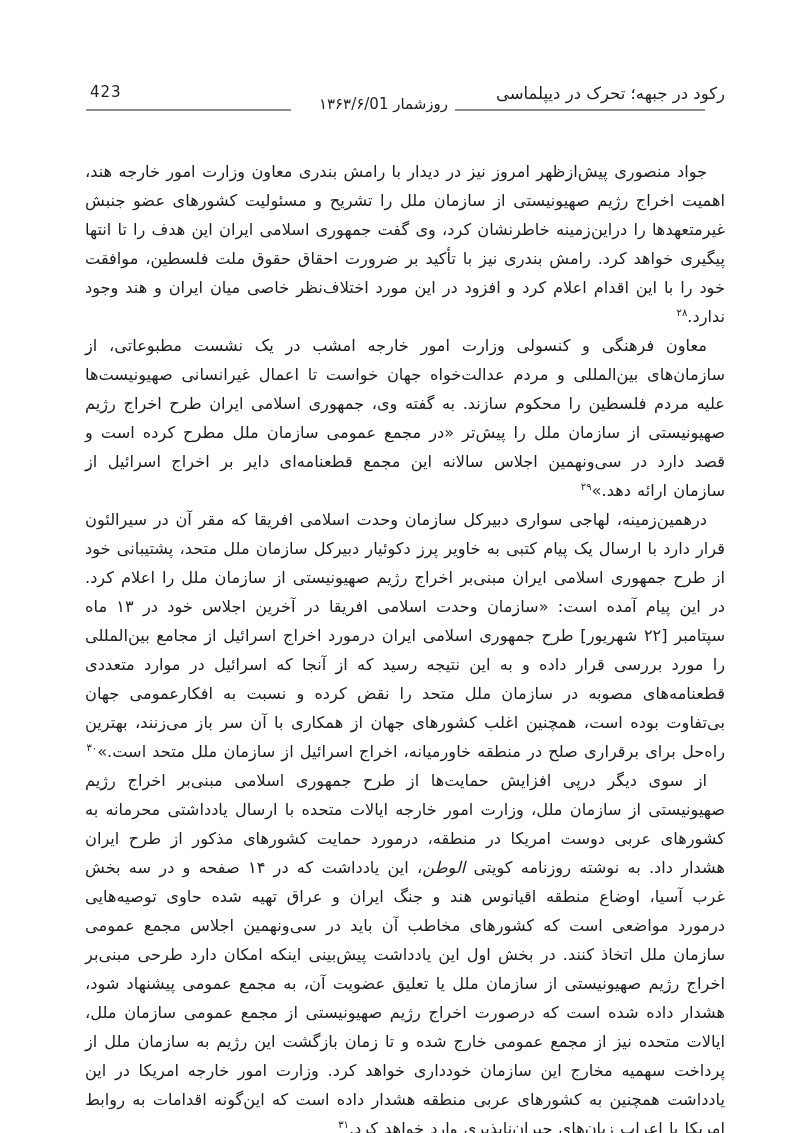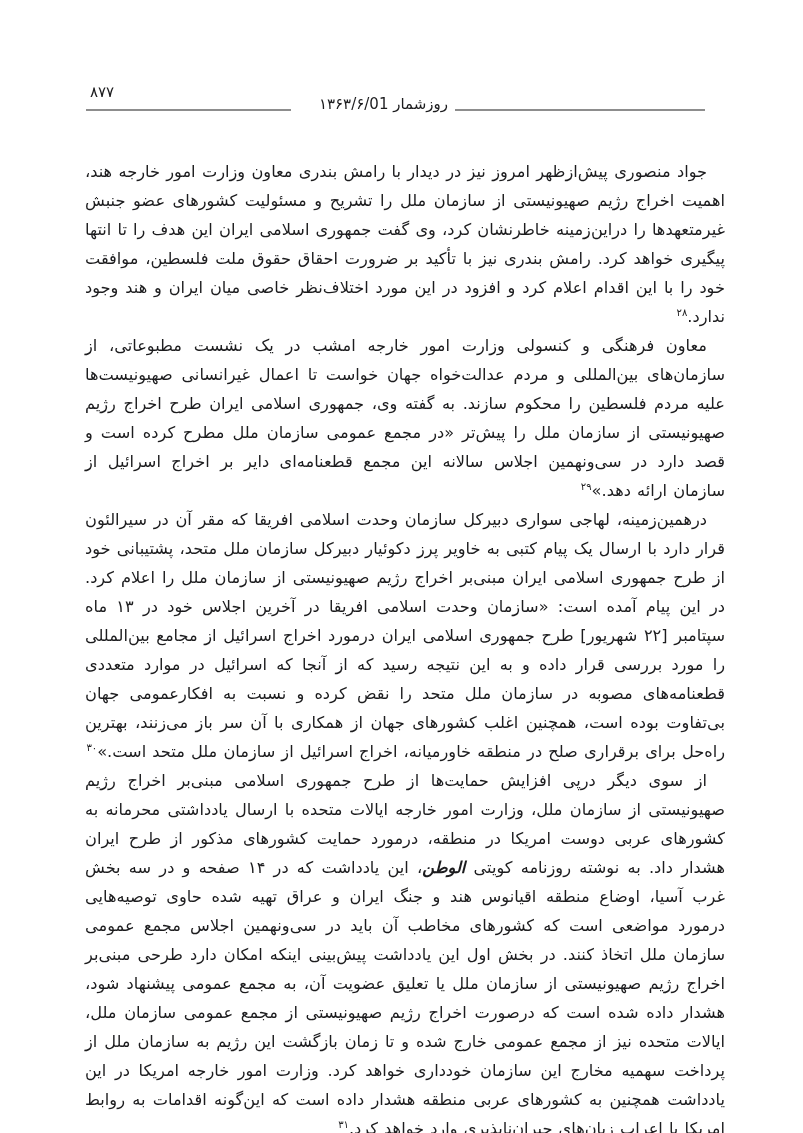--- a/index.html
+++ b/index.html
@@ -55,38 +55,39 @@
   .body-text { margin-top: 39px; }
   .body-text p {
     margin: 0;
     font-size: 16.2px;
     line-height: 29px;
     color: #1c1c1e;
     text-align: justify;
     text-indent: 18px;
     word-spacing: 1px;
   }
-  .body-text p span.i { font-style: italic; font-weight: bold; }
+  .body-text p span.i { font-style: italic; }
   .body-text sup {
     font-size: 10px;
     line-height: 0;
     letter-spacing: 0;
   }
 </style>
 </head>
 <body>
 
 <div class="page">
   <div class="content">
 
     <div class="header">
+      <span class="running-title">رکود در جبهه؛ تحرک در دیپلماسی</span>
       <span class="rule rule-right"></span>
       <span class="chronicle-date">روزشمار ۱۳۶۳/۶/01</span>
       <span class="rule rule-left"></span>
-      <span class="page-number">۸۷۷</span>
+      <span class="page-number">423</span>
     </div>
 
     <div class="body-text">
       <p><span>جواد منصوری پیش‌ازظهر امروز نیز در دیدار با رامش بندری معاون وزارت امور خارجه هند، اهمیت اخراج رژیم صهیونیستی از سازمان ملل را تشریح و مسئولیت کشورهای عضو جنبش غیرمتعهدها را دراین‌زمینه خاطرنشان کرد، وی گفت جمهوری اسلامی ایران این هدف را تا انتها پیگیری خواهد کرد. رامش بندری نیز با تأکید بر ضرورت احقاق حقوق ملت فلسطین، موافقت خود را با این اقدام اعلام کرد و افزود در این مورد اختلاف‌نظر خاصی میان ایران و هند وجود ندارد.</span><sup>۲۸</sup></p>
       <p><span>معاون فرهنگی و کنسولی وزارت امور خارجه امشب در یک نشست مطبوعاتی، از سازمان‌های بین‌المللی و مردم عدالت‌خواه جهان خواست تا اعمال غیرانسانی صهیونیست‌ها علیه مردم فلسطین را محکوم سازند. به گفته وی، جمهوری اسلامی ایران طرح اخراج رژیم صهیونیستی از سازمان ملل را پیش‌تر «در مجمع عمومی سازمان ملل مطرح کرده است و قصد دارد در سی‌ونهمین اجلاس سالانه این مجمع قطعنامه‌ای دایر بر اخراج اسرائیل از سازمان ارائه دهد.»</span><sup>۲۹</sup></p>
       <p><span>درهمین‌زمینه، لهاجی سواری دبیرکل سازمان وحدت اسلامی افریقا که مقر آن در سیرالئون قرار دارد با ارسال یک پیام کتبی به خاویر پرز دکوئیار دبیرکل سازمان ملل متحد، پشتیبانی خود از طرح جمهوری اسلامی ایران مبنی‌بر اخراج رژیم صهیونیستی از سازمان ملل را اعلام کرد. در این پیام آمده است: «سازمان وحدت اسلامی افریقا در آخرین اجلاس خود در ۱۳ ماه سپتامبر [۲۲ شهریور] طرح جمهوری اسلامی ایران درمورد اخراج اسرائیل از مجامع بین‌المللی را مورد بررسی قرار داده و به این نتیجه رسید که از آنجا که اسرائیل در موارد متعددی قطعنامه‌های مصوبه در سازمان ملل متحد را نقض کرده و نسبت به افکارعمومی جهان بی‌تفاوت بوده است، همچنین اغلب کشورهای جهان از همکاری با آن سر باز می‌زنند، بهترین راه‌حل برای برقراری صلح در منطقه خاورمیانه، اخراج اسرائیل از سازمان ملل متحد است.»</span><sup>۳۰</sup></p>
       <p><span>از سوی دیگر درپی افزایش حمایت‌ها از طرح جمهوری اسلامی مبنی‌بر اخراج رژیم صهیونیستی از سازمان ملل، وزارت امور خارجه ایالات متحده با ارسال یادداشتی محرمانه به کشورهای عربی دوست امریکا در منطقه، درمورد حمایت کشورهای مذکور از طرح ایران هشدار داد. به نوشته روزنامه کویتی </span><span class="i">الوطن</span><span>، این یادداشت که در ۱۴ صفحه و در سه بخش غرب آسیا، اوضاع منطقه اقیانوس هند و جنگ ایران و عراق تهیه شده حاوی توصیه‌هایی درمورد مواضعی است که کشورهای مخاطب آن باید در سی‌ونهمین اجلاس مجمع عمومی سازمان ملل اتخاذ کنند. در بخش اول این یادداشت پیش‌بینی اینکه امکان دارد طرحی مبنی‌بر اخراج رژیم صهیونیستی از سازمان ملل یا تعلیق عضویت آن، به مجمع عمومی پیشنهاد شود، هشدار داده شده است که درصورت اخراج رژیم صهیونیستی از مجمع عمومی سازمان ملل، ایالات متحده نیز از مجمع عمومی خارج شده و تا زمان بازگشت این رژیم به سازمان ملل از پرداخت سهمیه مخارج این سازمان خودداری خواهد کرد. وزارت امور خارجه امریکا در این یادداشت همچنین به کشورهای عربی منطقه هشدار داده است که این‌گونه اقدامات به روابط امریکا با اعراب زیان‌های جبران‌ناپذیری وارد خواهد کرد.</span><sup>۳۱</sup></p>
     </div>
 
   </div>

